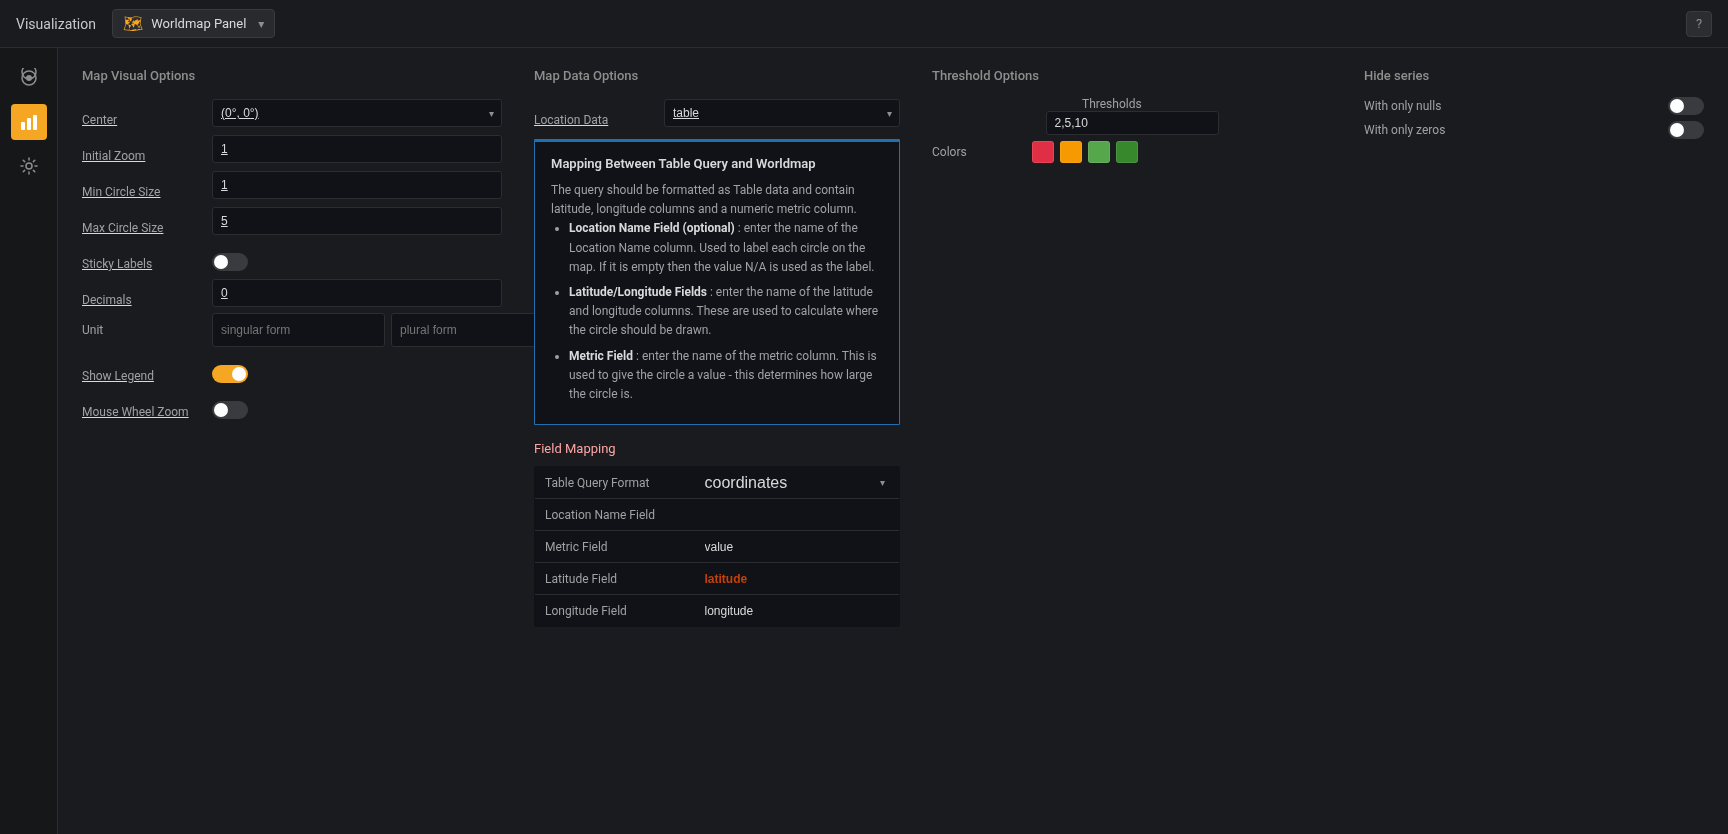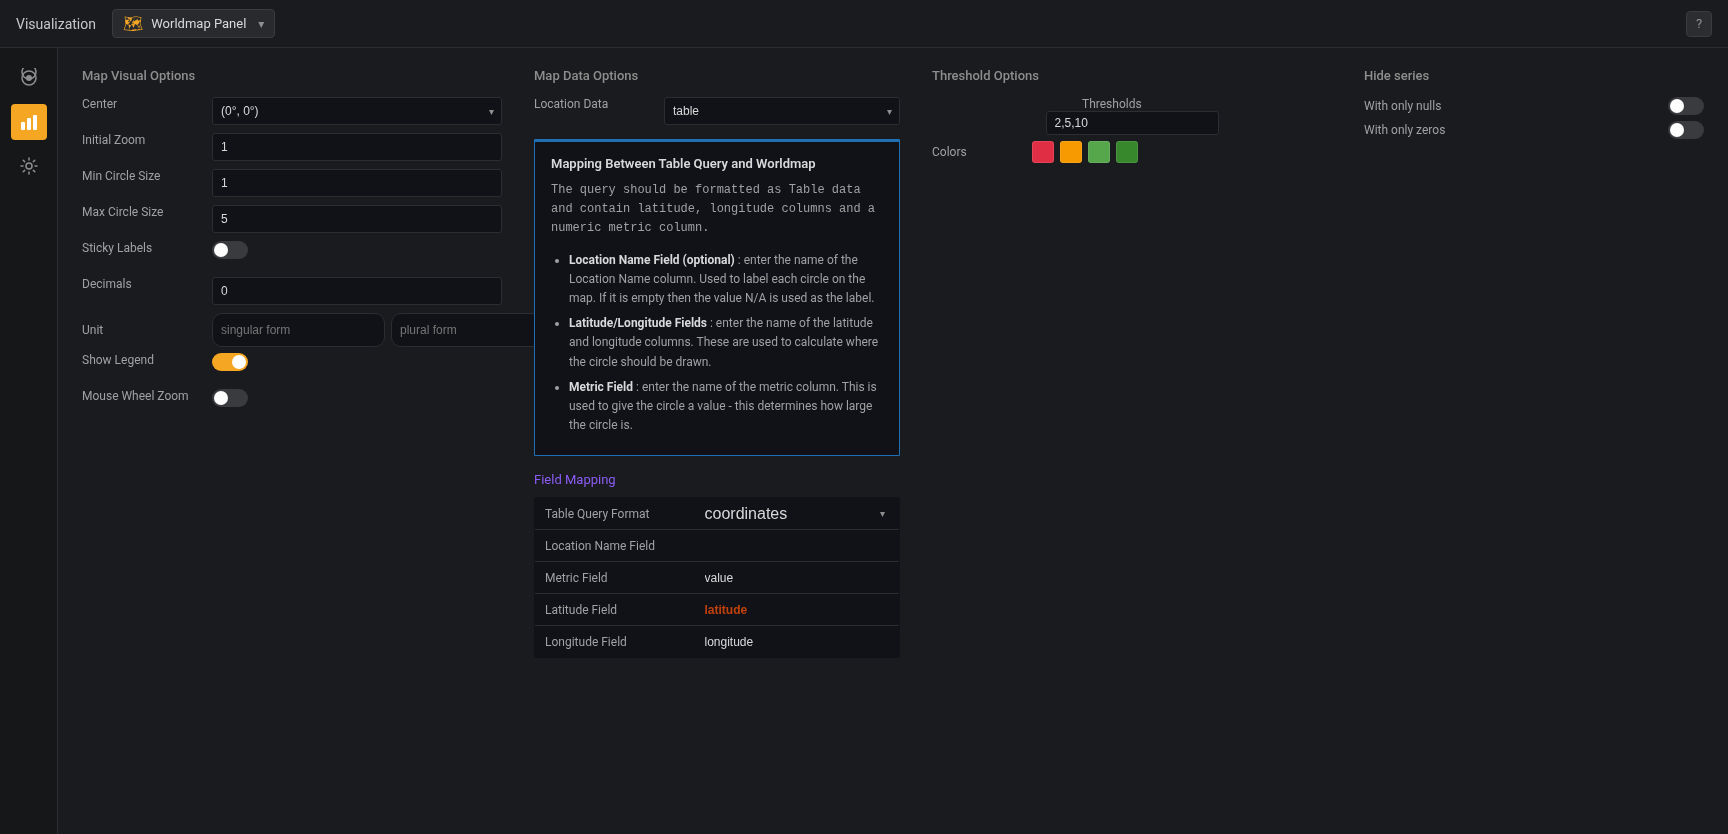--- a/index.html
+++ b/index.html
@@ -110,23 +110,24 @@
       font-size: 13px;
       color: #8e8e8e;
       margin-bottom: 14px;
       font-weight: 500;
       text-transform: none;
     }
 
     
     .form-row {
       display: flex;
-      align-items: flex-start;
+      align-items: flex-end;
       margin-bottom: 6px;
       min-height: 30px;
+      text-decoration: underline;
     }
     .form-label {
       color: #9fa1a3;
       font-size: 12px;
       min-width: 130px;
       flex-shrink: 0;
     }
     .select-wrapper {
       position: relative;
       flex: 1;
@@ -199,21 +200,21 @@
     }
     .unit-inputs {
       display: flex;
       gap: 6px;
       flex: 1;
     }
     .unit-inputs input {
       flex: 1;
       background: #111217;
       border: 1px solid #2c2d30;
-      border-radius: 10px;
+      border-radius: 3px;
       color: #5a5c61;
       font-size: 12px;
       padding: 16px 8px;
       height: 28px;
       outline: none;
     }
     .info-box {
       background: #111217;
       border: 1px solid #1f6fb2;
       border-top: 3px solid #1f6fb2;
@@ -224,40 +225,39 @@
     .info-box-title {
       color: #d8d9da;
       font-size: 13px;
       font-weight: 600;
       margin-bottom: 10px;
     }
     .info-box-text {
       color: #9fa1a3;
       font-size: 12px;
       line-height: 1.6;
-      margin-bottom: 12px;
-      font-family: Liberation Mono, monospace;
+      margin-bottom: 0;
     }
     .info-box ul {
       padding-left: 18px;
     }
     .info-box ul li {
       color: #9fa1a3;
       font-size: 12px;
       line-height: 1.6;
       margin-bottom: 6px;
     }
     .info-box ul li strong {
       color: #d8d9da;
     }
 
     
     .field-mapping-title {
       font-size: 13px;
-      color: #8b5cf6;
+      color: #fca5a5;
       margin-top: 16px;
       margin-bottom: 10px;
     }
     .field-table {
       width: 100%;
       border-collapse: collapse;
       background: #111217;
       border: 1px solid #2c2d30;
       border-radius: 3px;
       overflow: hidden;

